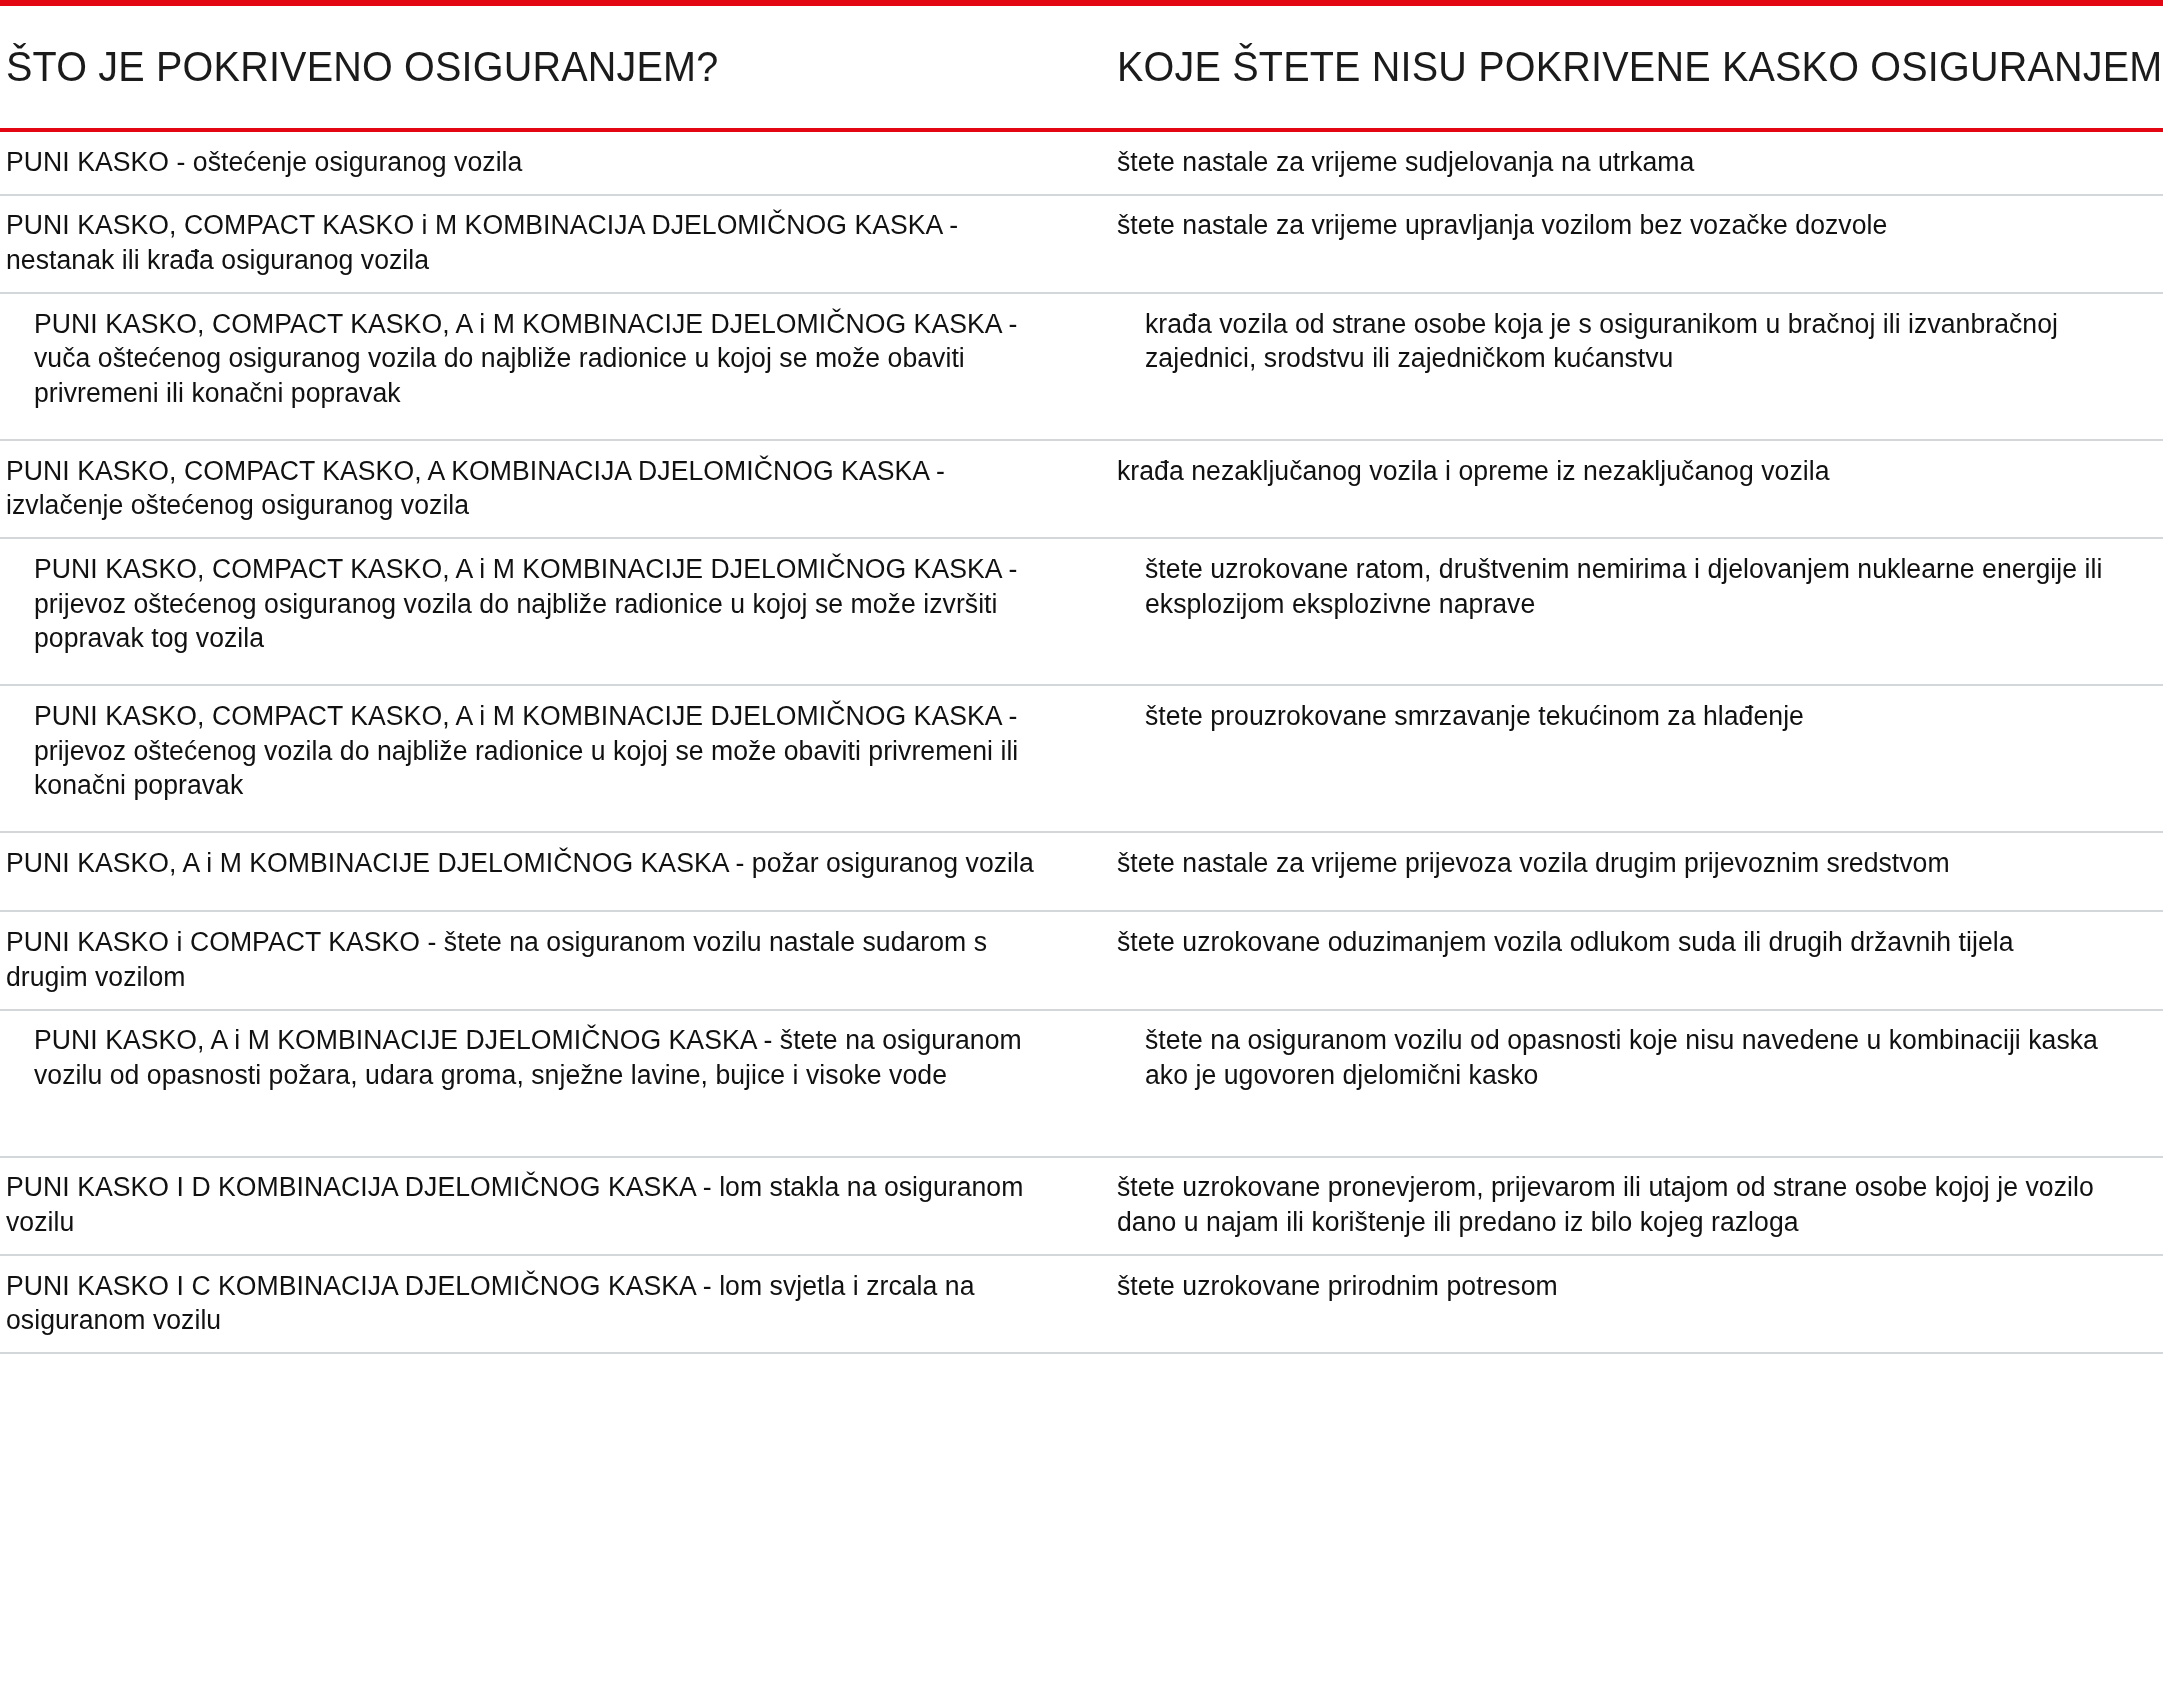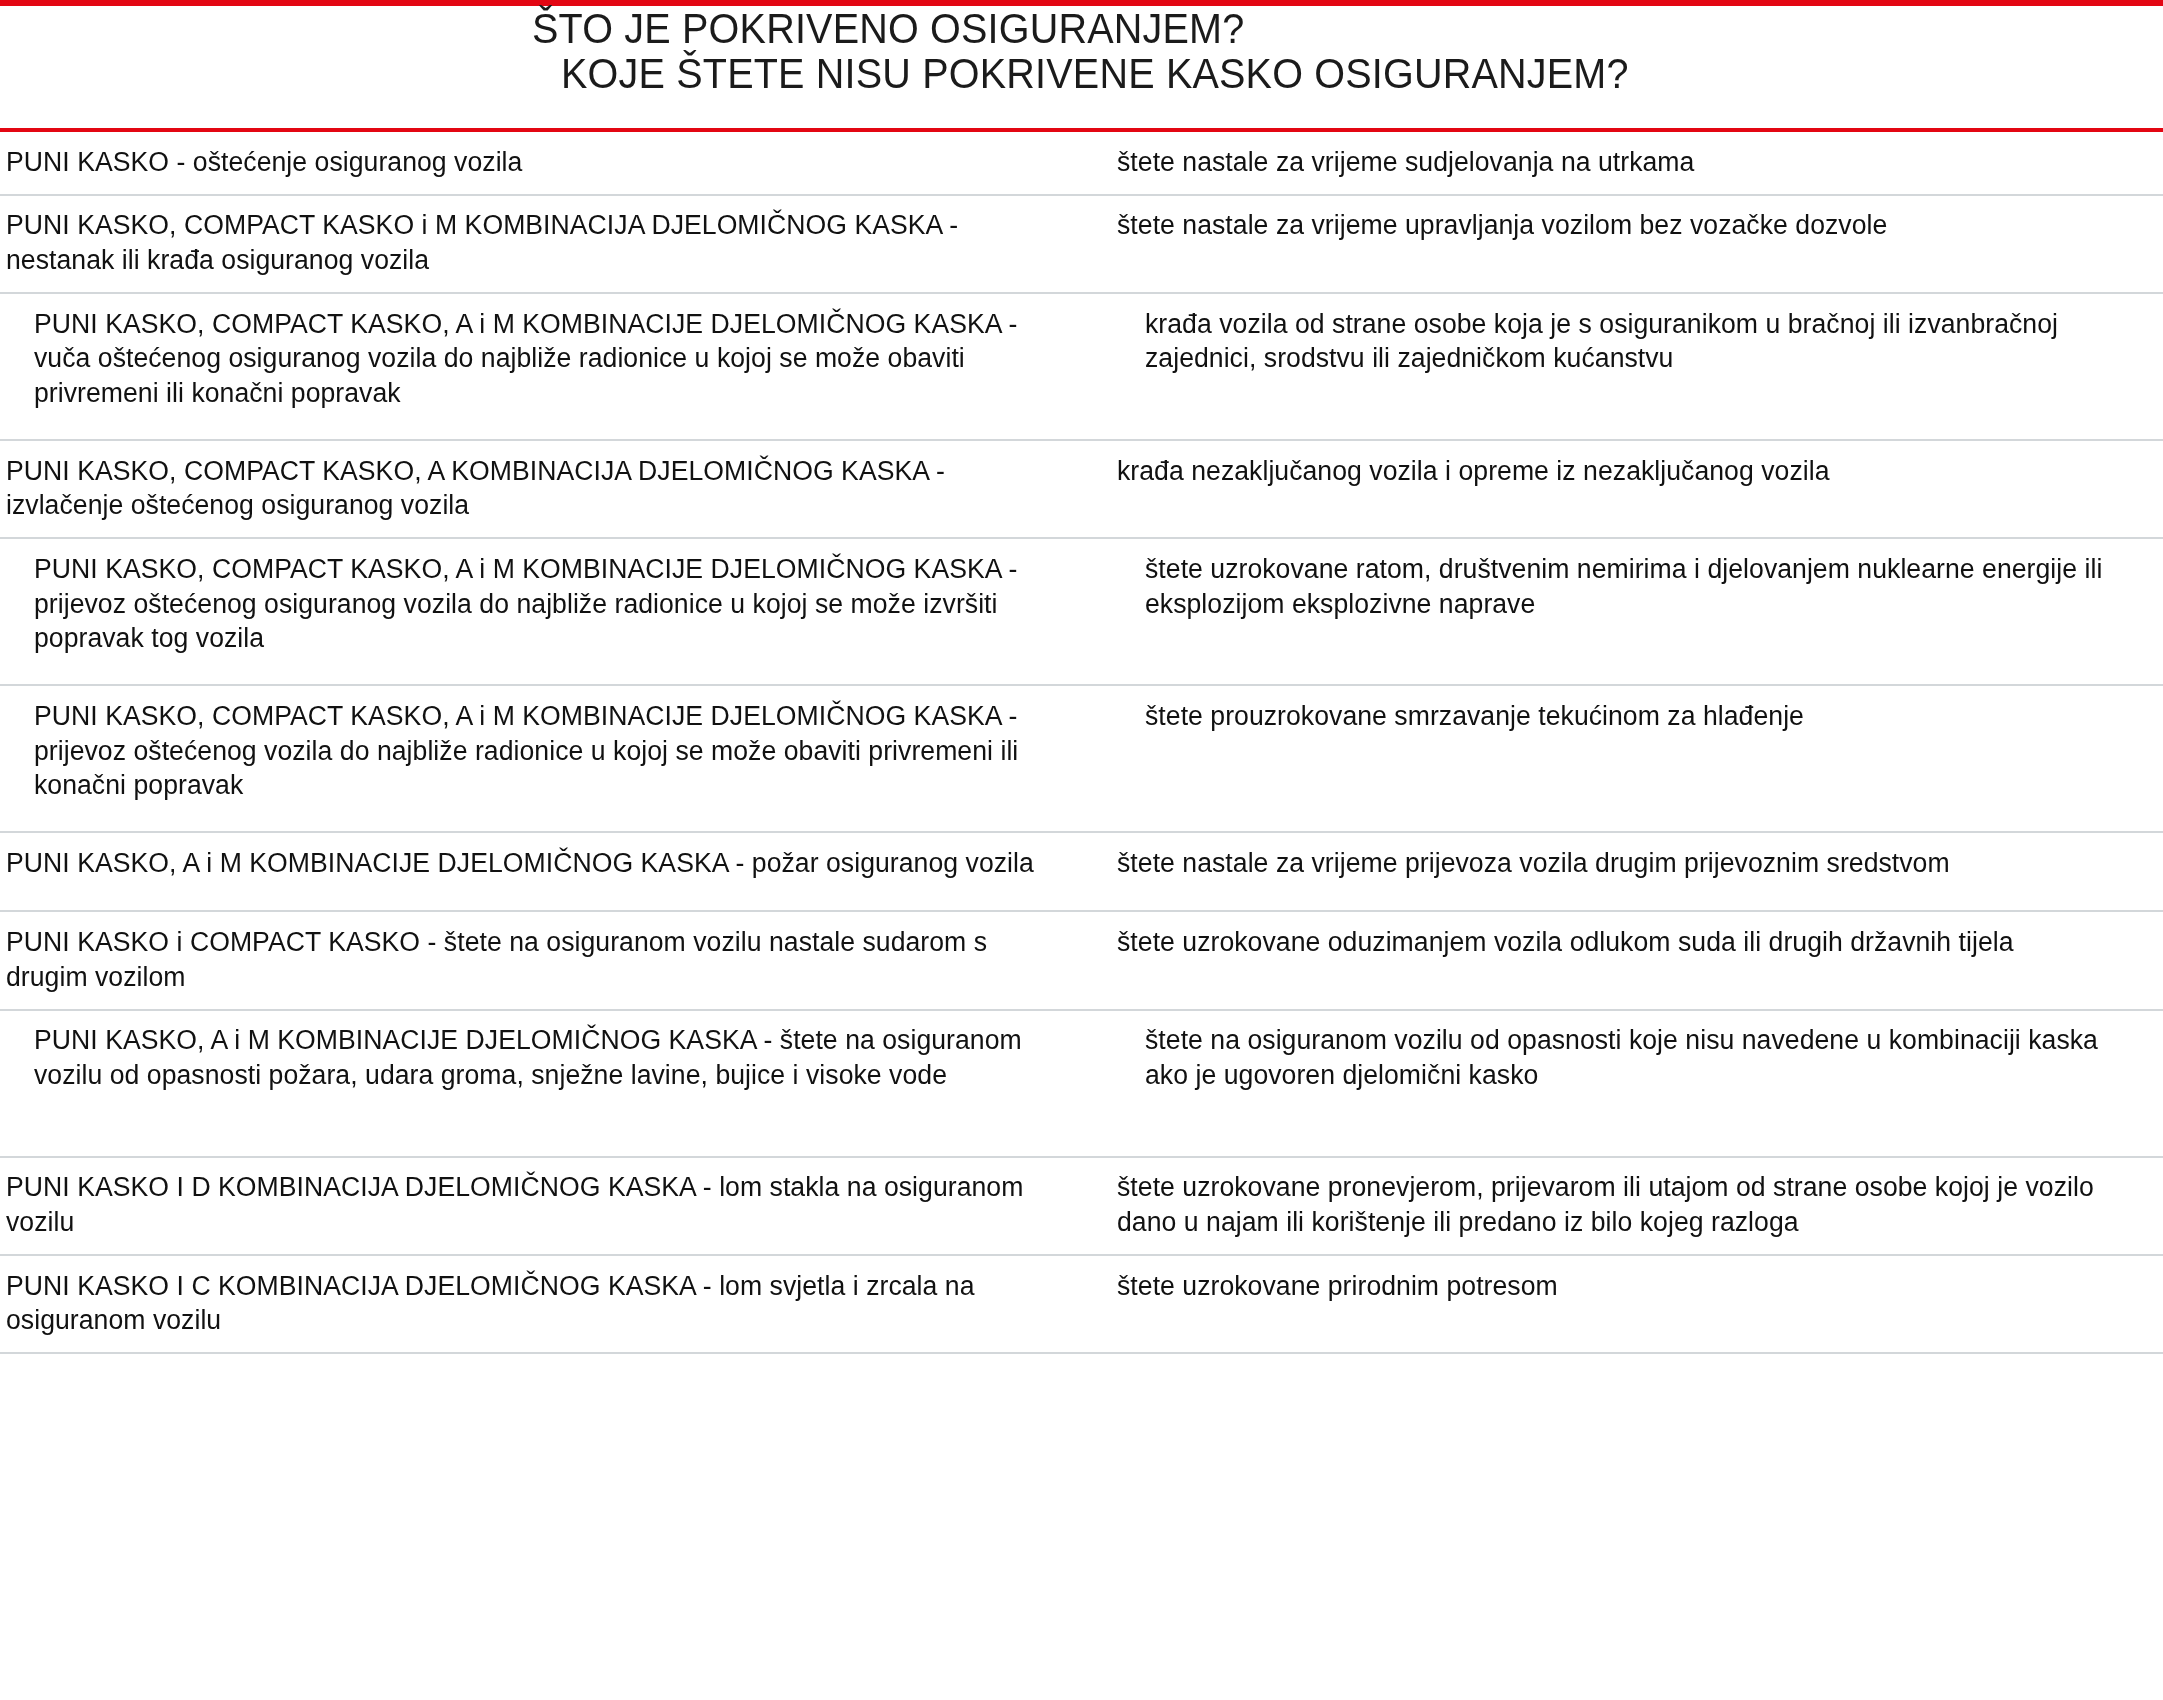--- a/index.html
+++ b/index.html
@@ -35,21 +35,20 @@
     width: 100%;
   }
 
   
   .header-band {
     display: flex;
     width: 100%;
     height: 122px;
     align-items: center;
     box-sizing: border-box;
-    flex-direction: column;
   }
   .head-cell {
     box-sizing: border-box;
     padding: 0 0 0 5.5px;
     display: flex;
     align-items: center;
   }
   .head-cell.left  { width: 1111px; }
   .head-cell.right { width: 1053px; }
 

